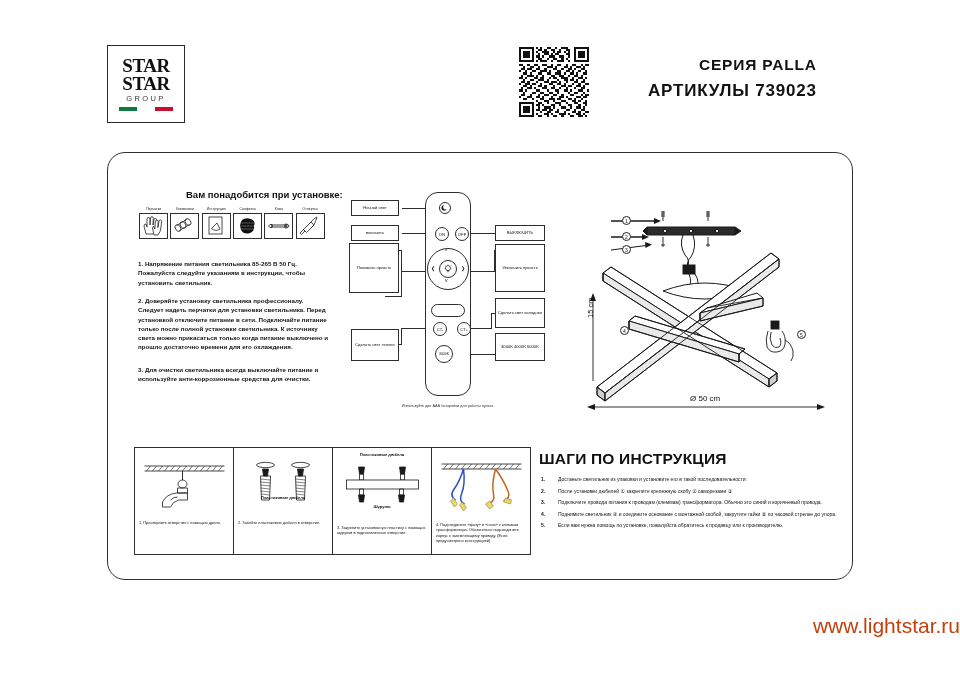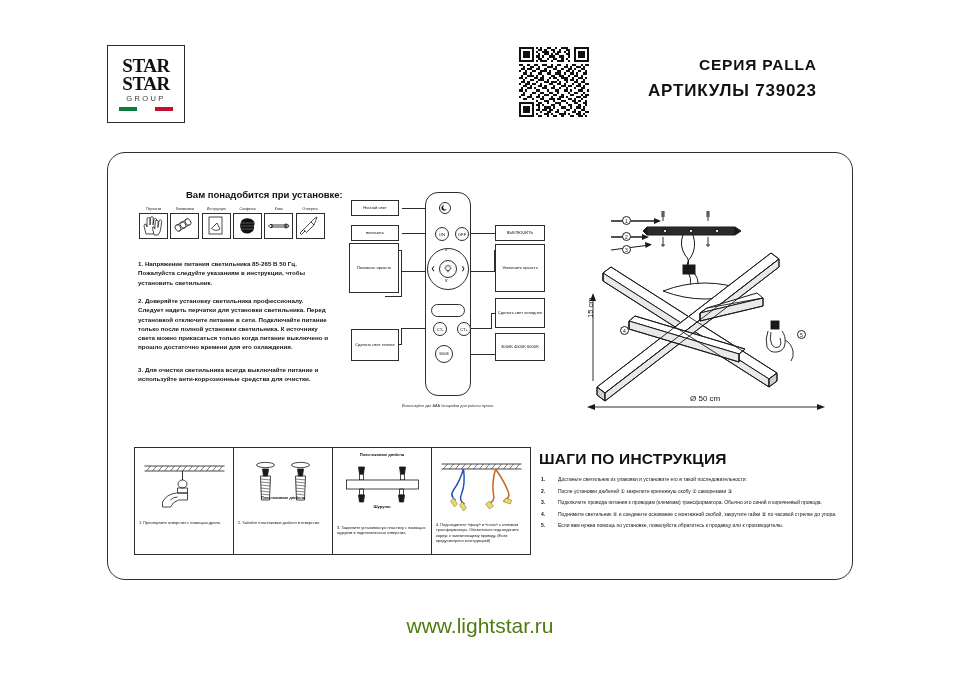--- a/index.html
+++ b/index.html
@@ -231,23 +231,23 @@
   #install-list {
     position: absolute; left: 541px; top: 476px; width: 300px;
   }
   .ist-row { display: flex; margin-bottom: 4.2px; }
   .ist-num { width: 17px; font-size: 5px; font-weight: bold; color: #111; flex-shrink: 0; }
   .ist-txt { font-size: 5px; line-height: 7.4px; color: #141414; }
 
   
   #footer-url {
     position: absolute; left: 0; top: 614px; width: 960px;
-    text-align: center;
+    text-align: right;
     font-size: 21px;
-    color: #4d7c0f;
+    color: #c2410c;
   }
 </style>
 </head>
 <body>
 
 <div id="header">
 
   <div id="logo-box">
     <div class="logo-word">STAR</div>
     <div class="logo-word">STAR</div>

